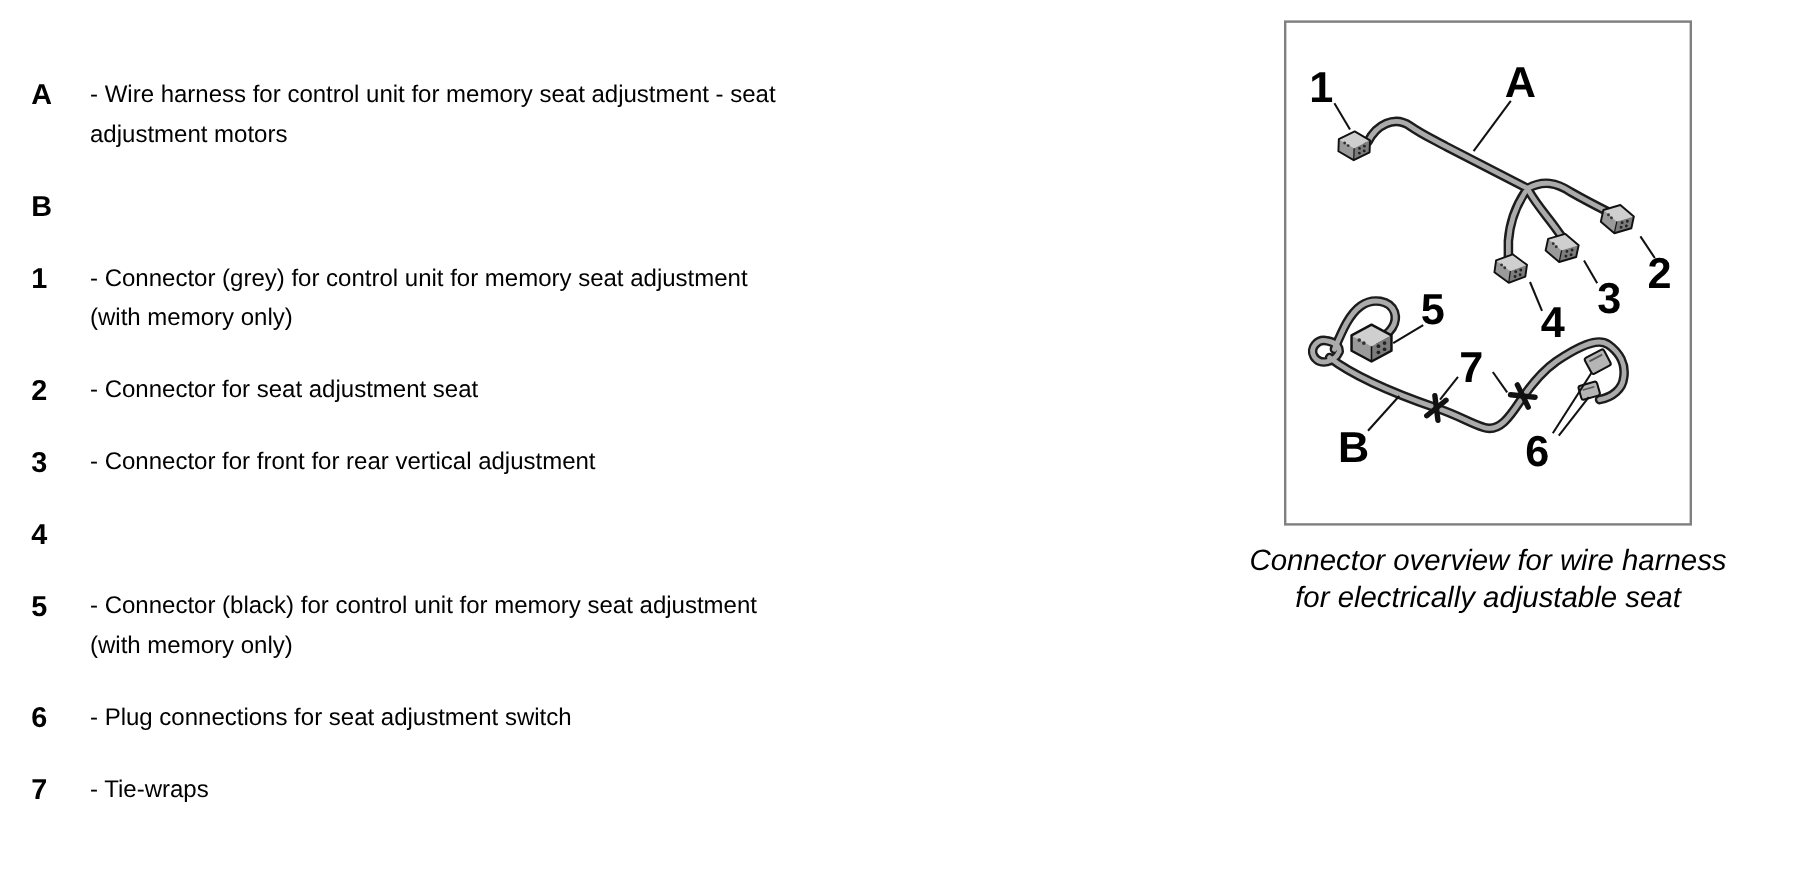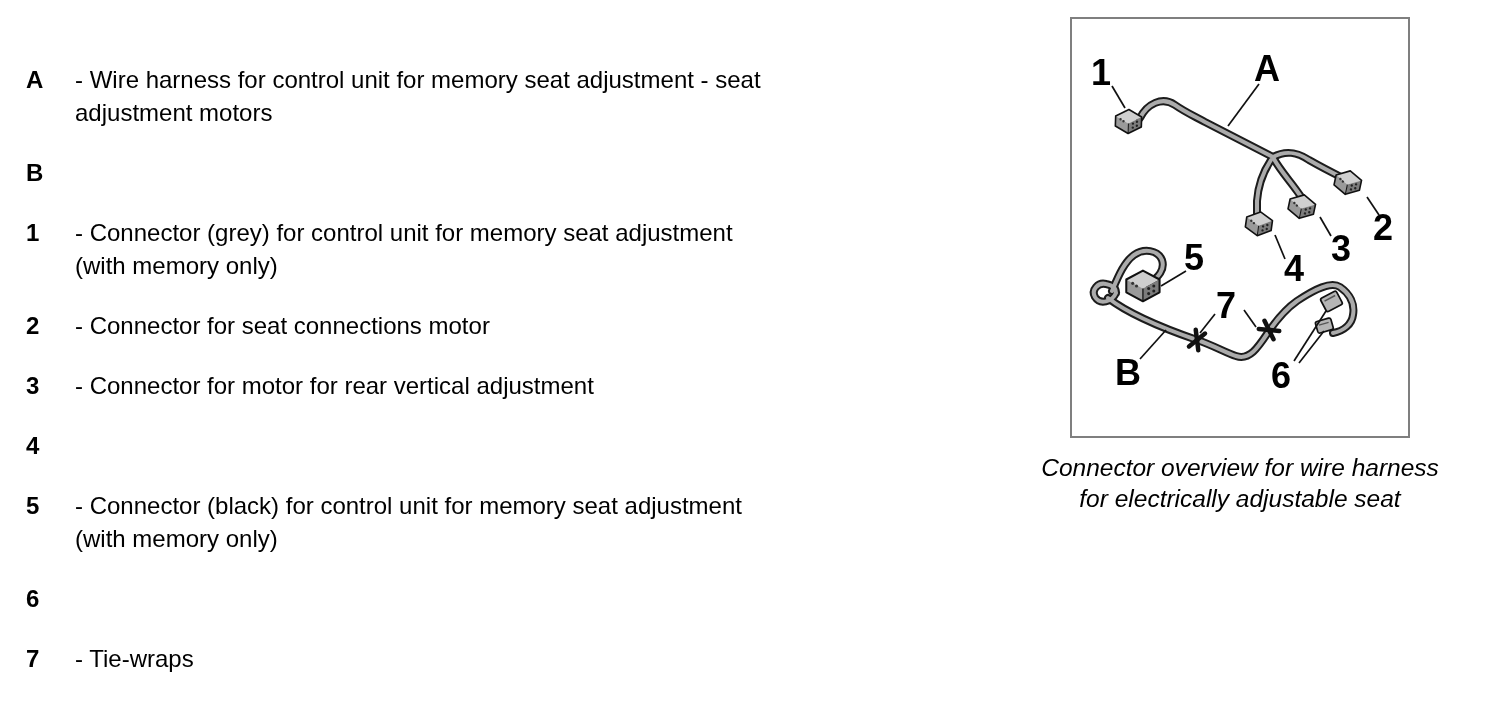--- a/index.html
+++ b/index.html
@@ -22,21 +22,21 @@
     align-items: flex-start;
     margin-bottom: 27px;
   }
   .legend-key {
     flex: 0 0 49px;
     font-weight: bold;
     font-size: 24px;
     line-height: 33px;
   }
   .legend-desc {
-    font-size: 24px;
+    font-size: 20px;
     line-height: 33px;
     white-space: pre-line;
     max-width: 900px;
   }
   
   .figure-box {
     position: absolute;
     top: 17px; left: 1070px;
     width: 340px; height: 421px;
     border: 2px solid #7f7f7f;
@@ -75,36 +75,37 @@
   <div class="legend-row">
     <span class="legend-key">B</span>
   </div>
   <div class="legend-row">
     <span class="legend-key">1</span>
     <span class="legend-desc">- Connector (grey) for control unit for memory seat adjustment
 (with memory only)</span>
   </div>
   <div class="legend-row">
     <span class="legend-key">2</span>
-    <span class="legend-desc">- Connector for seat connections motor</span>
+    <span class="legend-desc">- Connector for seat adjustment seat</span>
   </div>
   <div class="legend-row">
     <span class="legend-key">3</span>
-    <span class="legend-desc">- Connector for motor for rear vertical adjustment</span>
+    <span class="legend-desc">- Connector for front for rear vertical adjustment</span>
   </div>
   <div class="legend-row">
     <span class="legend-key">4</span>
   </div>
   <div class="legend-row">
     <span class="legend-key">5</span>
     <span class="legend-desc">- Connector (black) for control unit for memory seat adjustment
 (with memory only)</span>
   </div>
   <div class="legend-row">
     <span class="legend-key">6</span>
+    <span class="legend-desc">- Plug connections for seat adjustment switch</span>
   </div>
   <div class="legend-row">
     <span class="legend-key">7</span>
     <span class="legend-desc">- Tie-wraps</span>
   </div>
 </div>
 
 <div class="figure-box">
   <svg viewBox="0 0 336 417">
     <defs>

